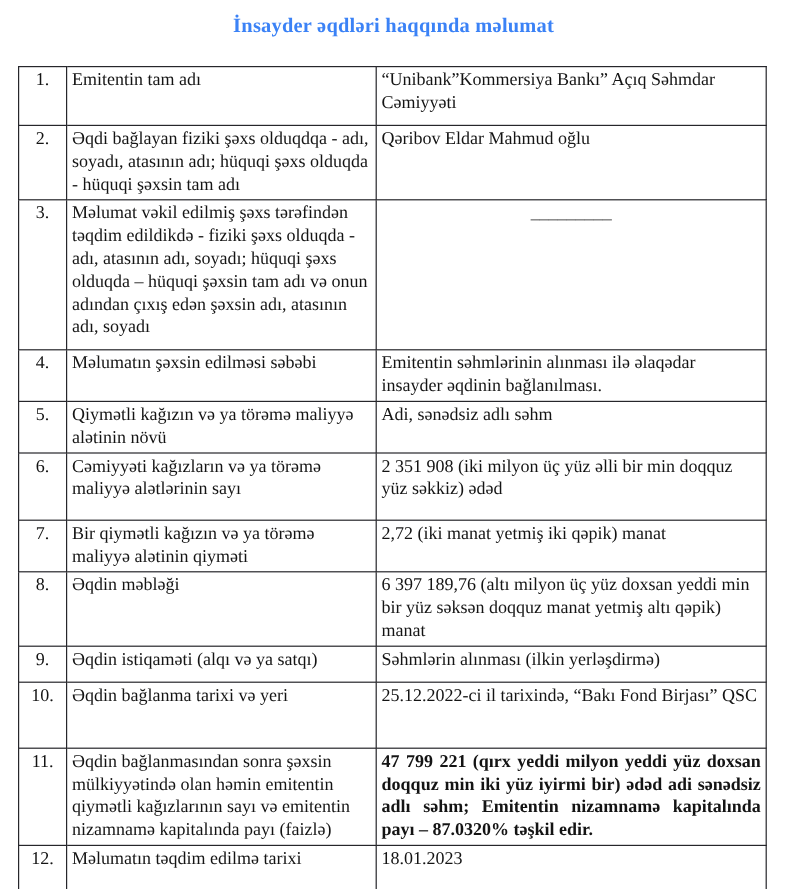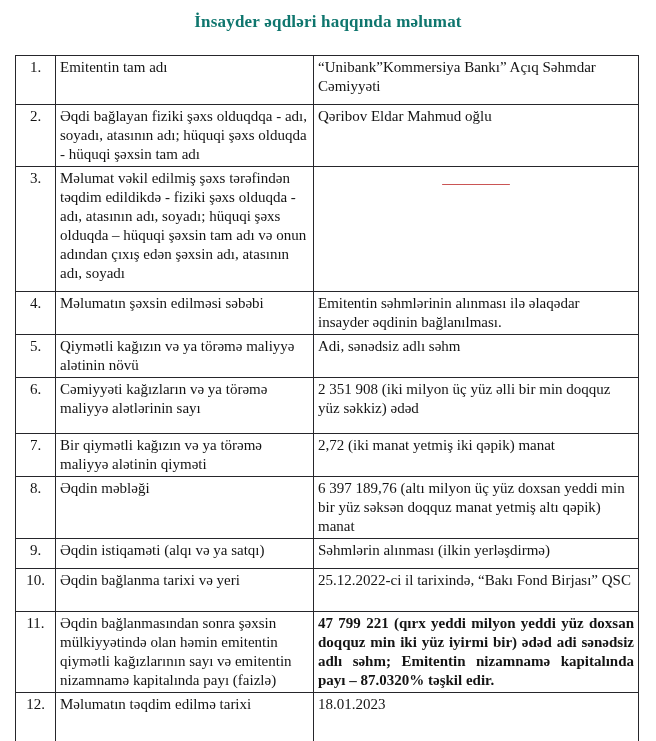--- a/index.html
+++ b/index.html
@@ -15,21 +15,21 @@
     font-family: "Liberation Serif", "DejaVu Serif", serif;
     color: #141414;
     position: relative;
   }
   .doc-title {
     margin: 12px 0 0 0;
     text-align: center;
     font-size: 17px;
     font-weight: bold;
     letter-spacing: 0.2px;
-    color: #0f766e;
+    color: #3b82f6;
   }
   table.insider-table {
     position: absolute;
     left: 15px;
     top: 55px;
     width: 623px;
     border-collapse: collapse;
     table-layout: fixed;
     font-size: 15px;
     line-height: 19px;
@@ -54,21 +54,21 @@
   td.value-justify {
     text-align: justify;
     text-align-last: left;
     font-weight: bold;
   }
   td.value-dash {
     vertical-align: middle;
     text-align: center;
     font-weight: normal;
     letter-spacing: 0;
-    color: #b91c1c;
+    color: #404040;
   }
 </style>
 </head>
 <body>
 
 <h1 class="doc-title">İnsayder əqdləri haqqında məlumat</h1>
 
 <table class="insider-table">
   <colgroup>
     <col class="col-num">
@@ -115,21 +115,21 @@
       <tr style="height: 58px;">
         <td class="cell-num">8.</td>
         <td class="cell-label">Əqdin məbləği</td>
         <td class="cell-value">6 397 189,76 (altı milyon üç yüz doxsan yeddi min bir yüz səksən doqquz manat yetmiş altı qəpik) manat</td>
       </tr>
       <tr style="height: 30px;">
         <td class="cell-num">9.</td>
         <td class="cell-label">Əqdin istiqaməti (alqı və ya satqı)</td>
         <td class="cell-value">Səhmlərin alınması (ilkin yerləşdirmə)</td>
       </tr>
-      <tr style="height: 43px; margin-top: 44px;">
+      <tr style="height: 55px; margin-top: 44px;">
         <td class="cell-num">10.</td>
         <td class="cell-label">Əqdin bağlanma tarixi və yeri</td>
         <td class="cell-value">25.12.2022-ci il tarixində, “Bakı Fond Birjası” QSC</td>
       </tr>
       <tr style="height: 75px;">
         <td class="cell-num">11.</td>
         <td class="cell-label">Əqdin bağlanmasından sonra şəxsin mülkiyyətində olan həmin emitentin qiymətli kağızlarının sayı və emitentin nizamnamə kapitalında payı (faizlə)</td>
         <td class="cell-value value-justify">47 799 221 (qırx yeddi milyon yeddi yüz doxsan doqquz min iki yüz iyirmi bir) ədəd adi sənədsiz adlı səhm; Emitentin nizamnamə kapitalında payı – 87.0320% təşkil edir.</td>
       </tr>
       <tr style="height: 63px;">

